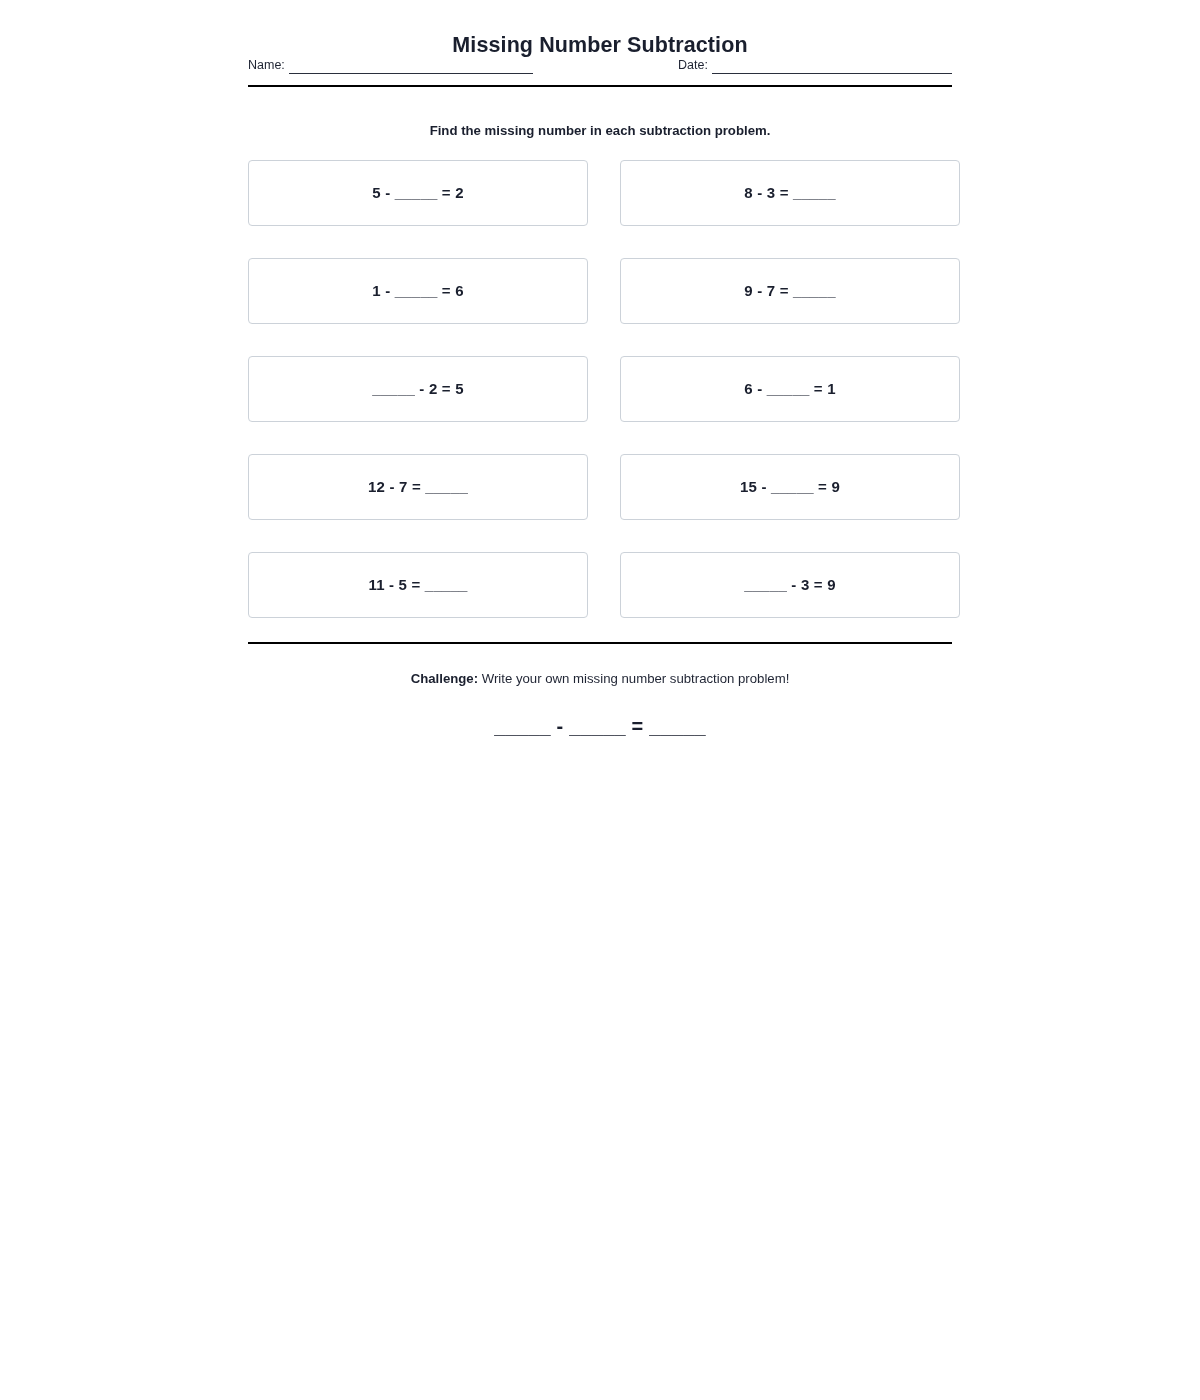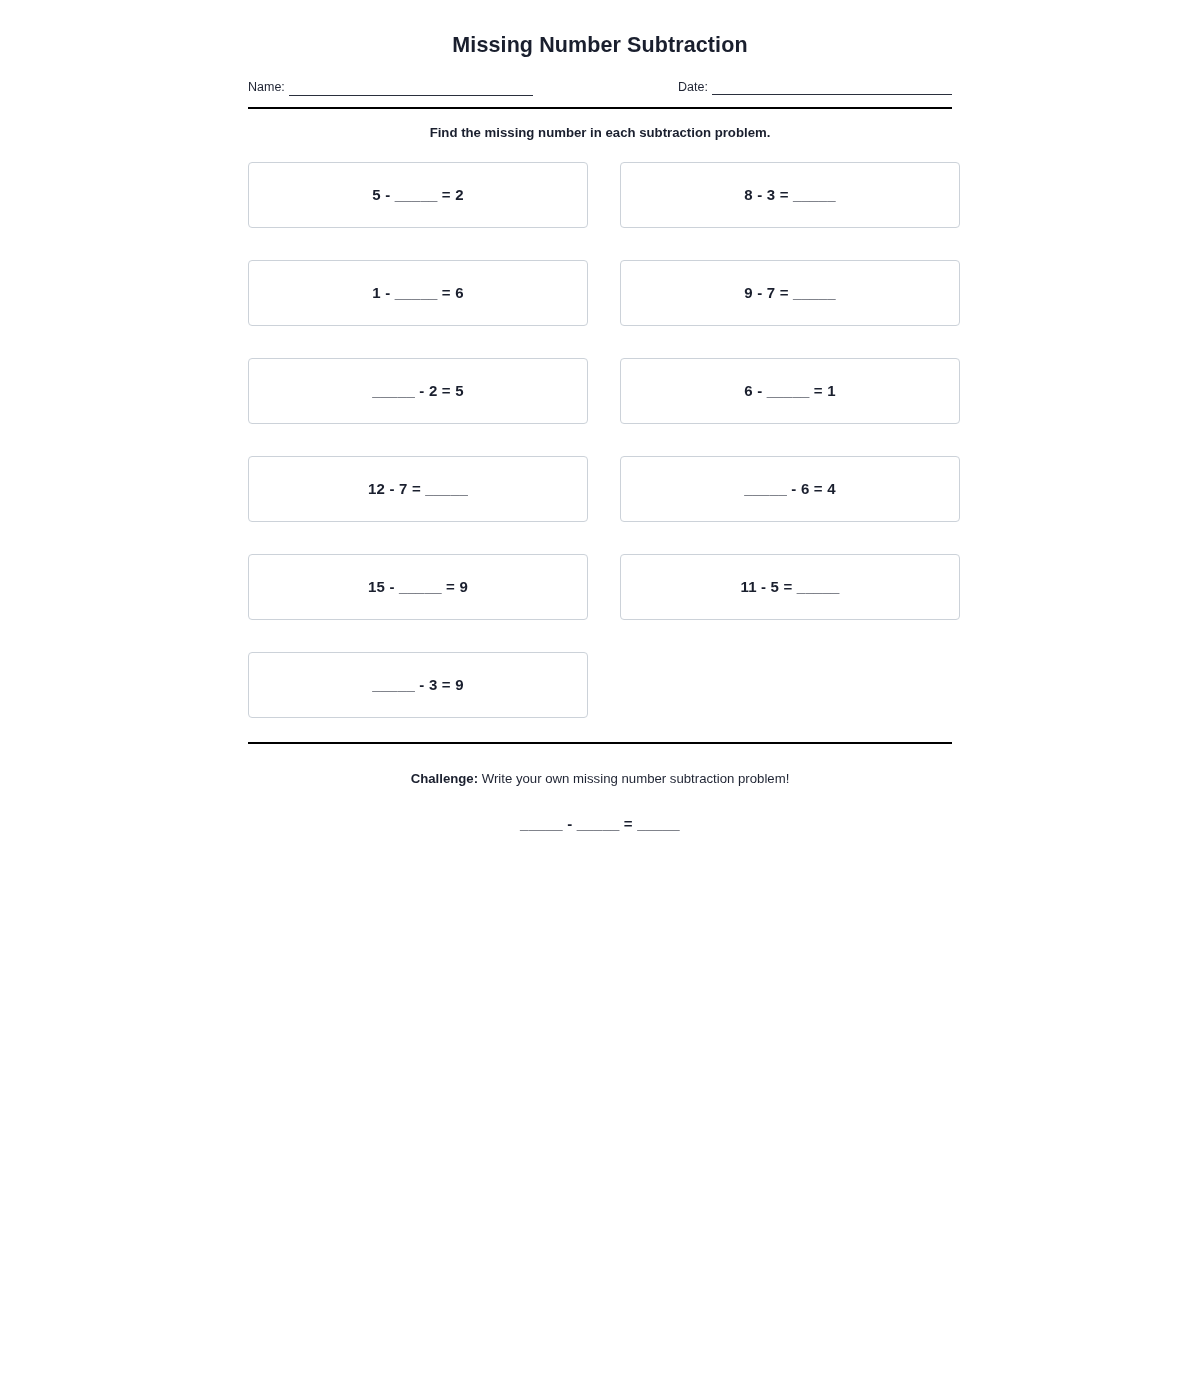--- a/index.html
+++ b/index.html
@@ -40,31 +40,30 @@
     font-weight: bold;
     letter-spacing: 0.1px;
     color: #1a1f2e;
     line-height: 1.2;
   }
 
   
   .namedate-row {
     display: flex;
     align-items: flex-end;
-    margin-top: 22px;
     font-size: 12.5px;
     color: #1f2433;
     line-height: 1.1;
   }
   .field {
     display: flex;
     align-items: flex-end;
   }
   .field-name { width: 430px; }
-  .field-date { flex: 1; align-items: center; }
+  .field-date { flex: 1; }
   .field-label {
     font-size: 12.5px;
     white-space: nowrap;
     padding-bottom: 1px;
   }
   .field-line {
     flex: 1;
     border-bottom: 1px solid #2a2f3d;
     height: 12px;
     margin-left: 4px;
@@ -73,22 +72,22 @@
 
   .rule {
     border: none;
     border-top: 2px solid #000000;
     margin: 11px 0 0 0;
     height: 0;
   }
 
   
   .instruction {
-    margin: 0;
-    padding-top: 16px;
+    margin: 8px;
+    padding-top: 28px;
     text-align: center;
     font-size: 13.2px;
     font-weight: bold;
     color: #1a1f2e;
   }
 
   
   .problem-grid {
     margin-top: 22px;
     display: grid;
@@ -130,21 +129,21 @@
     color: #1f2433;
   }
   .challenge-label {
     font-weight: bold;
     color: #1a1f2e;
   }
   .challenge-blank-line {
     margin: 0;
     padding-top: 24px;
     text-align: center;
-    font-size: 15px;
+    font-size: 20px;
     font-weight: bold;
     color: #1a1f2e;
     letter-spacing: 0.2px;
     white-space: pre;
   }
 </style>
 </head>
 <body>
 
 <div class="page">
@@ -183,23 +182,20 @@
       <div class="problem-box">
         <span class="problem-text">_____ - 2 = 5</span>
       </div>
       <div class="problem-box">
         <span class="problem-text">6 - _____ = 1</span>
       </div>
       <div class="problem-box">
         <span class="problem-text">12 - 7 = _____</span>
       </div>
       <div class="problem-box">
-        <span class="problem-text">_____ - 6 = 4</span>
-      </div>
-      <div class="problem-box">
         <span class="problem-text">15 - _____ = 9</span>
       </div>
       <div class="problem-box">
         <span class="problem-text">11 - 5 = _____</span>
       </div>
       <div class="problem-box">
         <span class="problem-text">_____ - 3 = 9</span>
       </div>
     </div>
 

